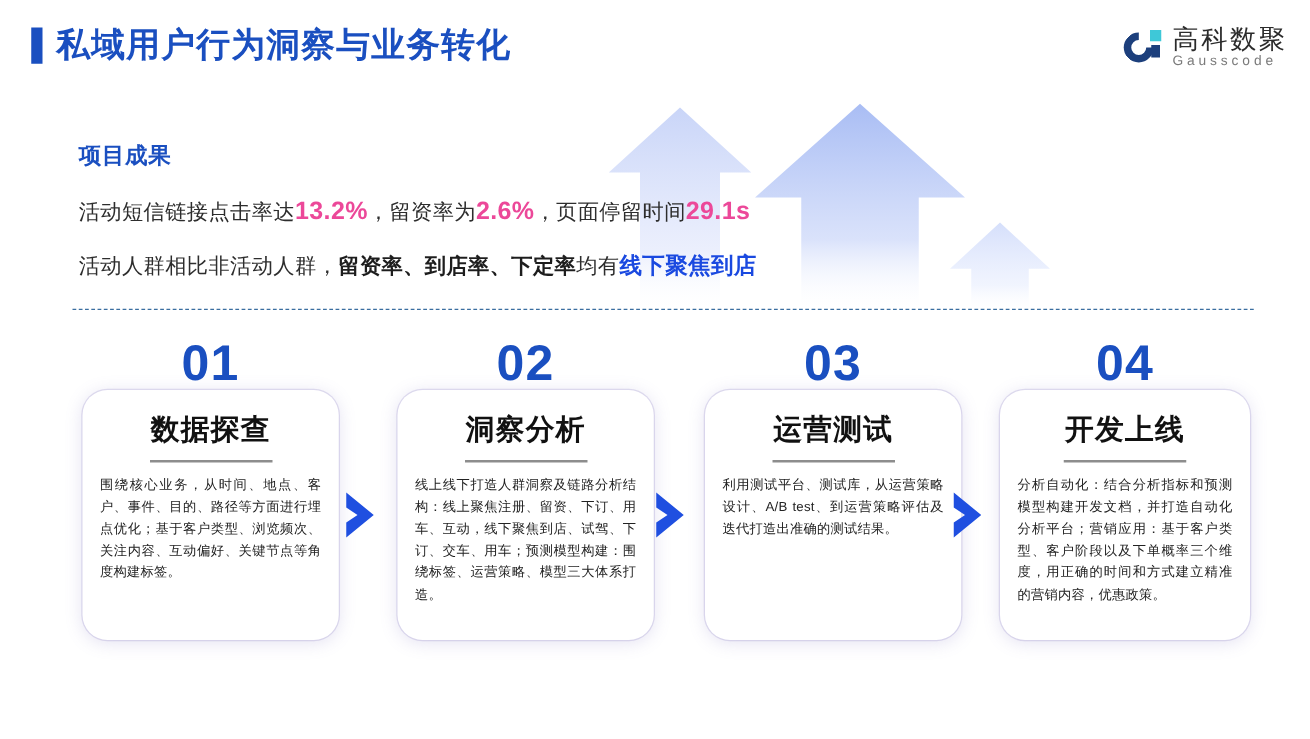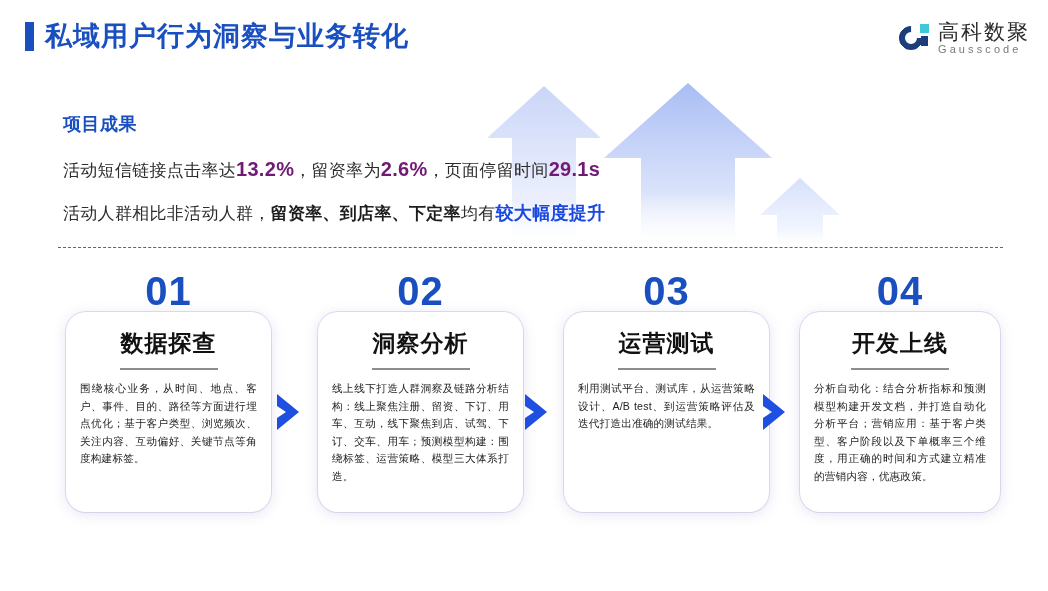--- a/index.html
+++ b/index.html
@@ -116,21 +116,21 @@
   }
   .results-line {
     font-size: 17px;
     color: #2d2d2d;
     letter-spacing: 0.3px;
     margin-bottom: 18px;
     line-height: 24px;
     white-space: nowrap;
   }
   .hl {
-    color: #701a75;
+    color: #ec4899;
     font-weight: bold;
     font-size: 20px;
   }
   .hl-text {
     color: #1a49e0;
     font-weight: bold;
     font-size: 18px;
   }
   .bold-dark { font-weight: bold; color: #1d1d1d; }
 
@@ -260,21 +260,21 @@
   </div>
 
   <div class="results">
     <div class="results-heading">项目成果</div>
 
     <div class="results-line">
       <span>活动短信链接点击率达</span><span class="hl">13.2%</span><span>，留资率为</span><span class="hl">2.6%</span><span>，页面停留时间</span><span class="hl">29.1s</span>
     </div>
 
     <div class="results-line">
-      <span>活动人群相比非活动人群，</span><span class="bold-dark">留资率、到店率、下定率</span><span>均有</span><span class="hl-text">较大幅度提升</span>
+      <span>活动人群相比非活动人群，</span><span class="bold-dark">留资率、到店率、下定率</span><span>均有</span><span class="hl-text">线下聚焦到店</span>
     </div>
   </div>
 
   <div class="divider"></div>
 
   <div class="steps">
 
     <div class="step step-1">
       <div class="step-num">01</div>
       <div class="step-title">数据探查</div>

